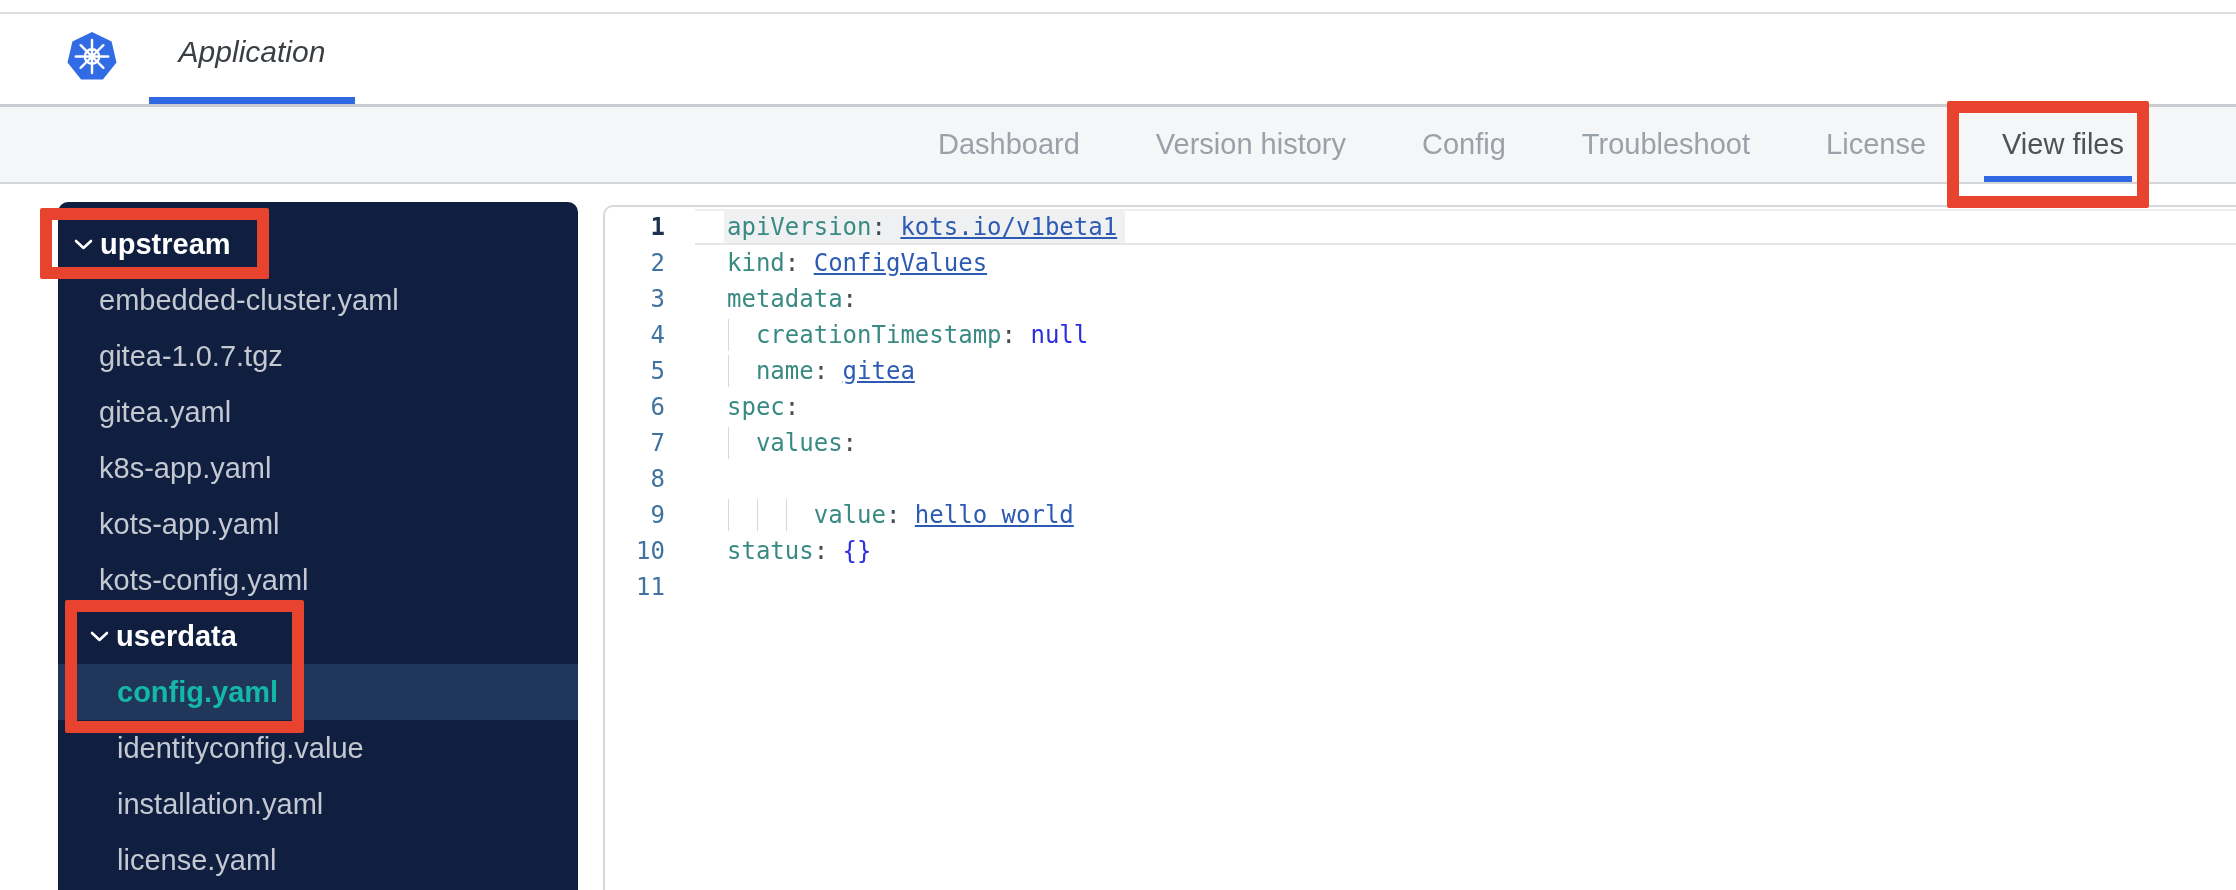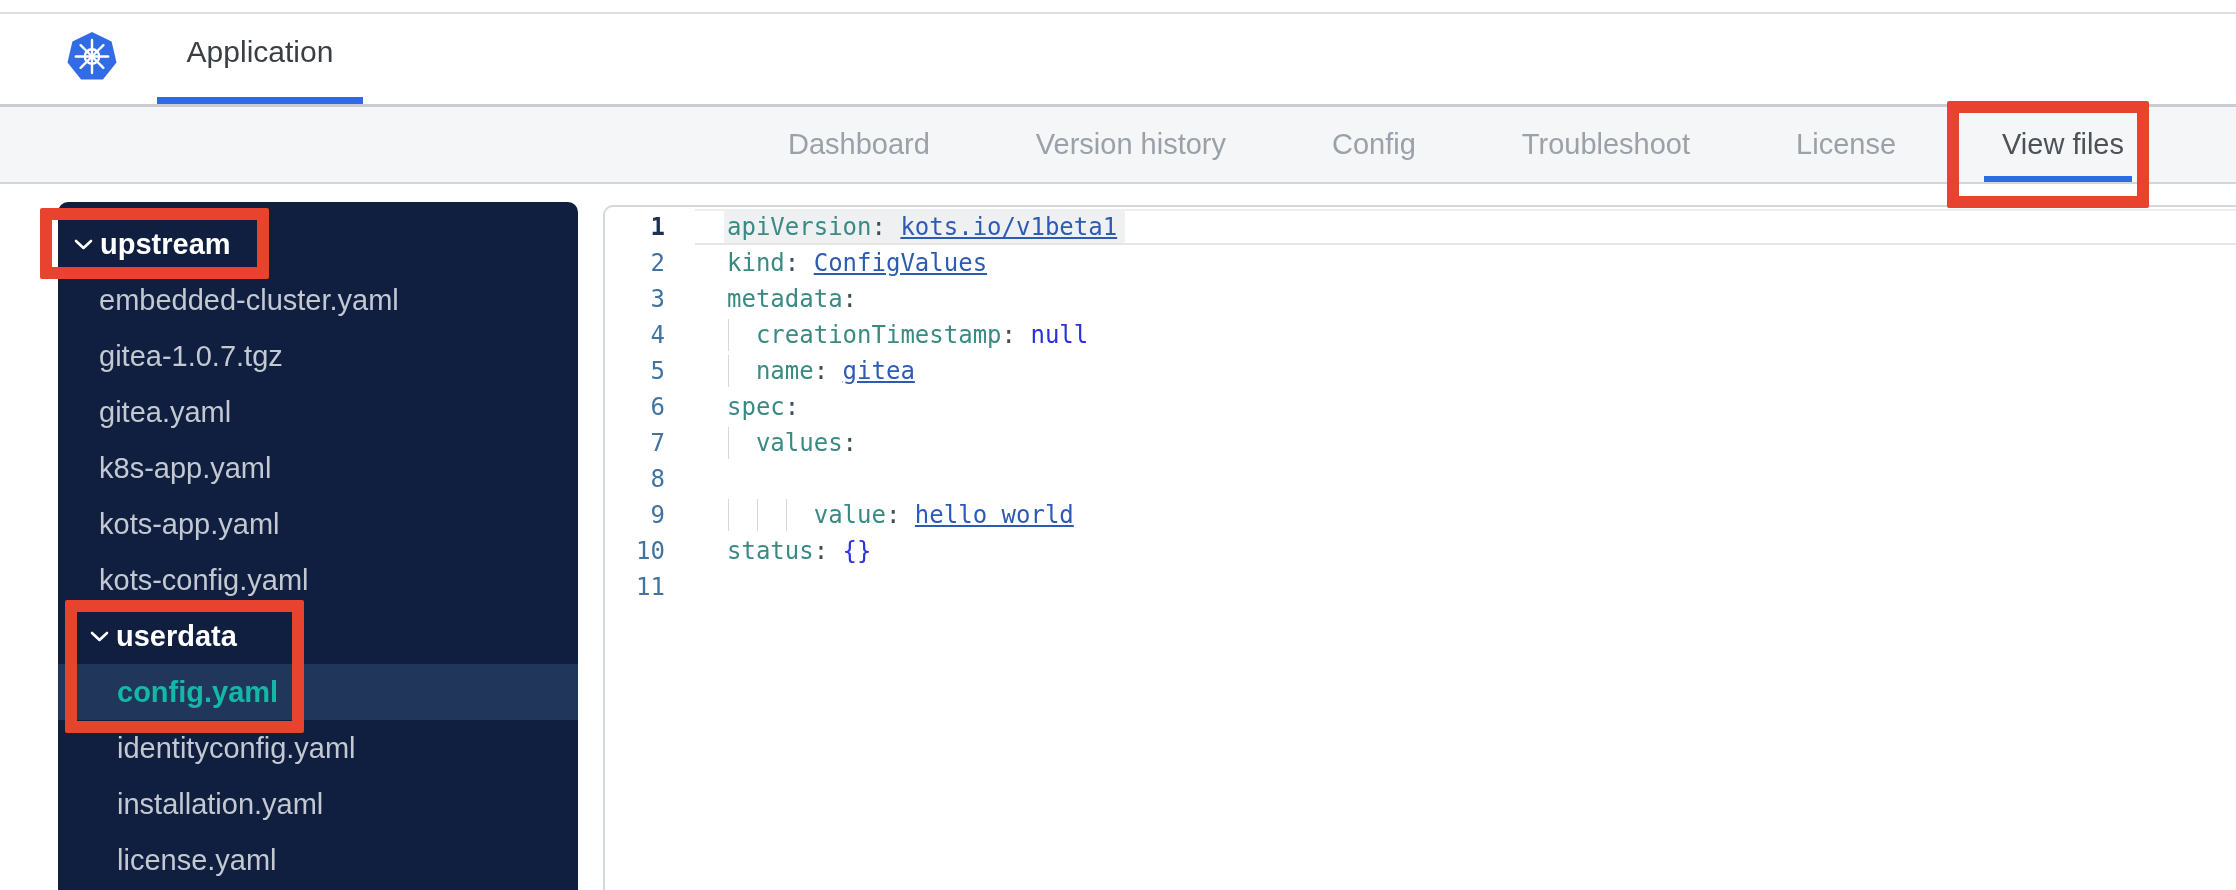--- a/index.html
+++ b/index.html
@@ -3,27 +3,27 @@
 <meta charset="utf-8">
 <style>
   html,body{margin:0;padding:0;background:#ffffff;}
   body{overflow:hidden;font-family:"Liberation Sans",sans-serif;-webkit-font-smoothing:antialiased;}
   #screen{position:relative;width:2236px;height:890px;background:#fff;overflow:hidden;}
 
   
   #topnav{position:absolute;left:0;top:0;width:2236px;height:104px;background:#fff;border-bottom:3px solid #c9cdd1;box-sizing:content-box;}
   #top-hairline{position:absolute;left:0;top:12px;width:2236px;height:2px;background:#dedede;}
   #k8s-logo{position:absolute;left:66px;top:31px;width:52px;height:53px;}
-  #topnav-tabs{position:absolute;left:157px;top:0;height:104px;display:flex;}
+  #topnav-tabs{position:absolute;left:149px;top:0;height:104px;display:flex;font-style:italic;}
   .tn-tab{height:104px;display:flex;align-items:center;justify-content:center;font-size:30px;color:#3a3f44;position:relative;cursor:pointer;}
   .tn-tab.tn-app{width:206px;}
   .tn-tab.active::after{content:"";position:absolute;left:0;right:0;bottom:0;height:7px;background:#3069e4;}
 
   
-  #subnav{position:absolute;left:0;top:107px;width:2236px;height:77px;background:#f5f6f8;border-bottom:2px solid #d2d6d9;box-sizing:border-box;display:flex;justify-content:flex-end;align-items:stretch;gap:106px;padding-right:112px;}
+  #subnav{position:absolute;left:0;top:107px;width:2236px;height:77px;background:#f5f6f8;border-bottom:2px solid #d2d6d9;box-sizing:border-box;display:flex;justify-content:flex-end;align-items:stretch;gap:76px;padding-right:112px;}
   .sn-tab{display:flex;align-items:center;font-size:29px;color:#9aa1a8;position:relative;cursor:pointer;white-space:nowrap;}
   .sn-tab.active{color:#4d5258;}
   .sn-tab.active::after{content:"";position:absolute;left:-18px;right:-8px;bottom:0;height:6px;background:#3069e4;}
 
   
   #sidebar{position:absolute;left:58px;top:202px;width:520px;height:853px;background:#101f40;border-radius:10px 10px 0 0;padding-top:14px;box-sizing:border-box;overflow:hidden;}
   .tree-row{height:56px;display:flex;align-items:center;font-size:29px;color:#c3c8d1;cursor:pointer;box-sizing:border-box;}
   .tree-row .chev{width:26px;flex:none;display:flex;align-items:center;}
   .tree-row.folder{color:#ffffff;font-weight:700;}
   .tree-row.selected{background:#21365b;color:#14b8a6;font-weight:700;}
@@ -118,21 +118,21 @@
           <svg width="19" height="13" viewBox="0 0 19 13">
             <path d="M2 3 L9.5 10 L17 3" stroke="#ffffff" stroke-width="2.6" fill="none" stroke-linecap="round" stroke-linejoin="round"></path>
           </svg>
         </span>
         <span class="tree-label">userdata</span>
       </div>
       <div class="tree-row file d2 selected">
         <span class="tree-label">config.yaml</span>
       </div>
       <div class="tree-row file d2">
-        <span class="tree-label">identityconfig.yaml</span>
+        <span class="tree-label">identityconfig.value</span>
       </div>
       <div class="tree-row file d2">
         <span class="tree-label">installation.yaml</span>
       </div>
       <div class="tree-row file d2">
         <span class="tree-label">license.yaml</span>
       </div>
     </div>
 
   <div id="editor">

